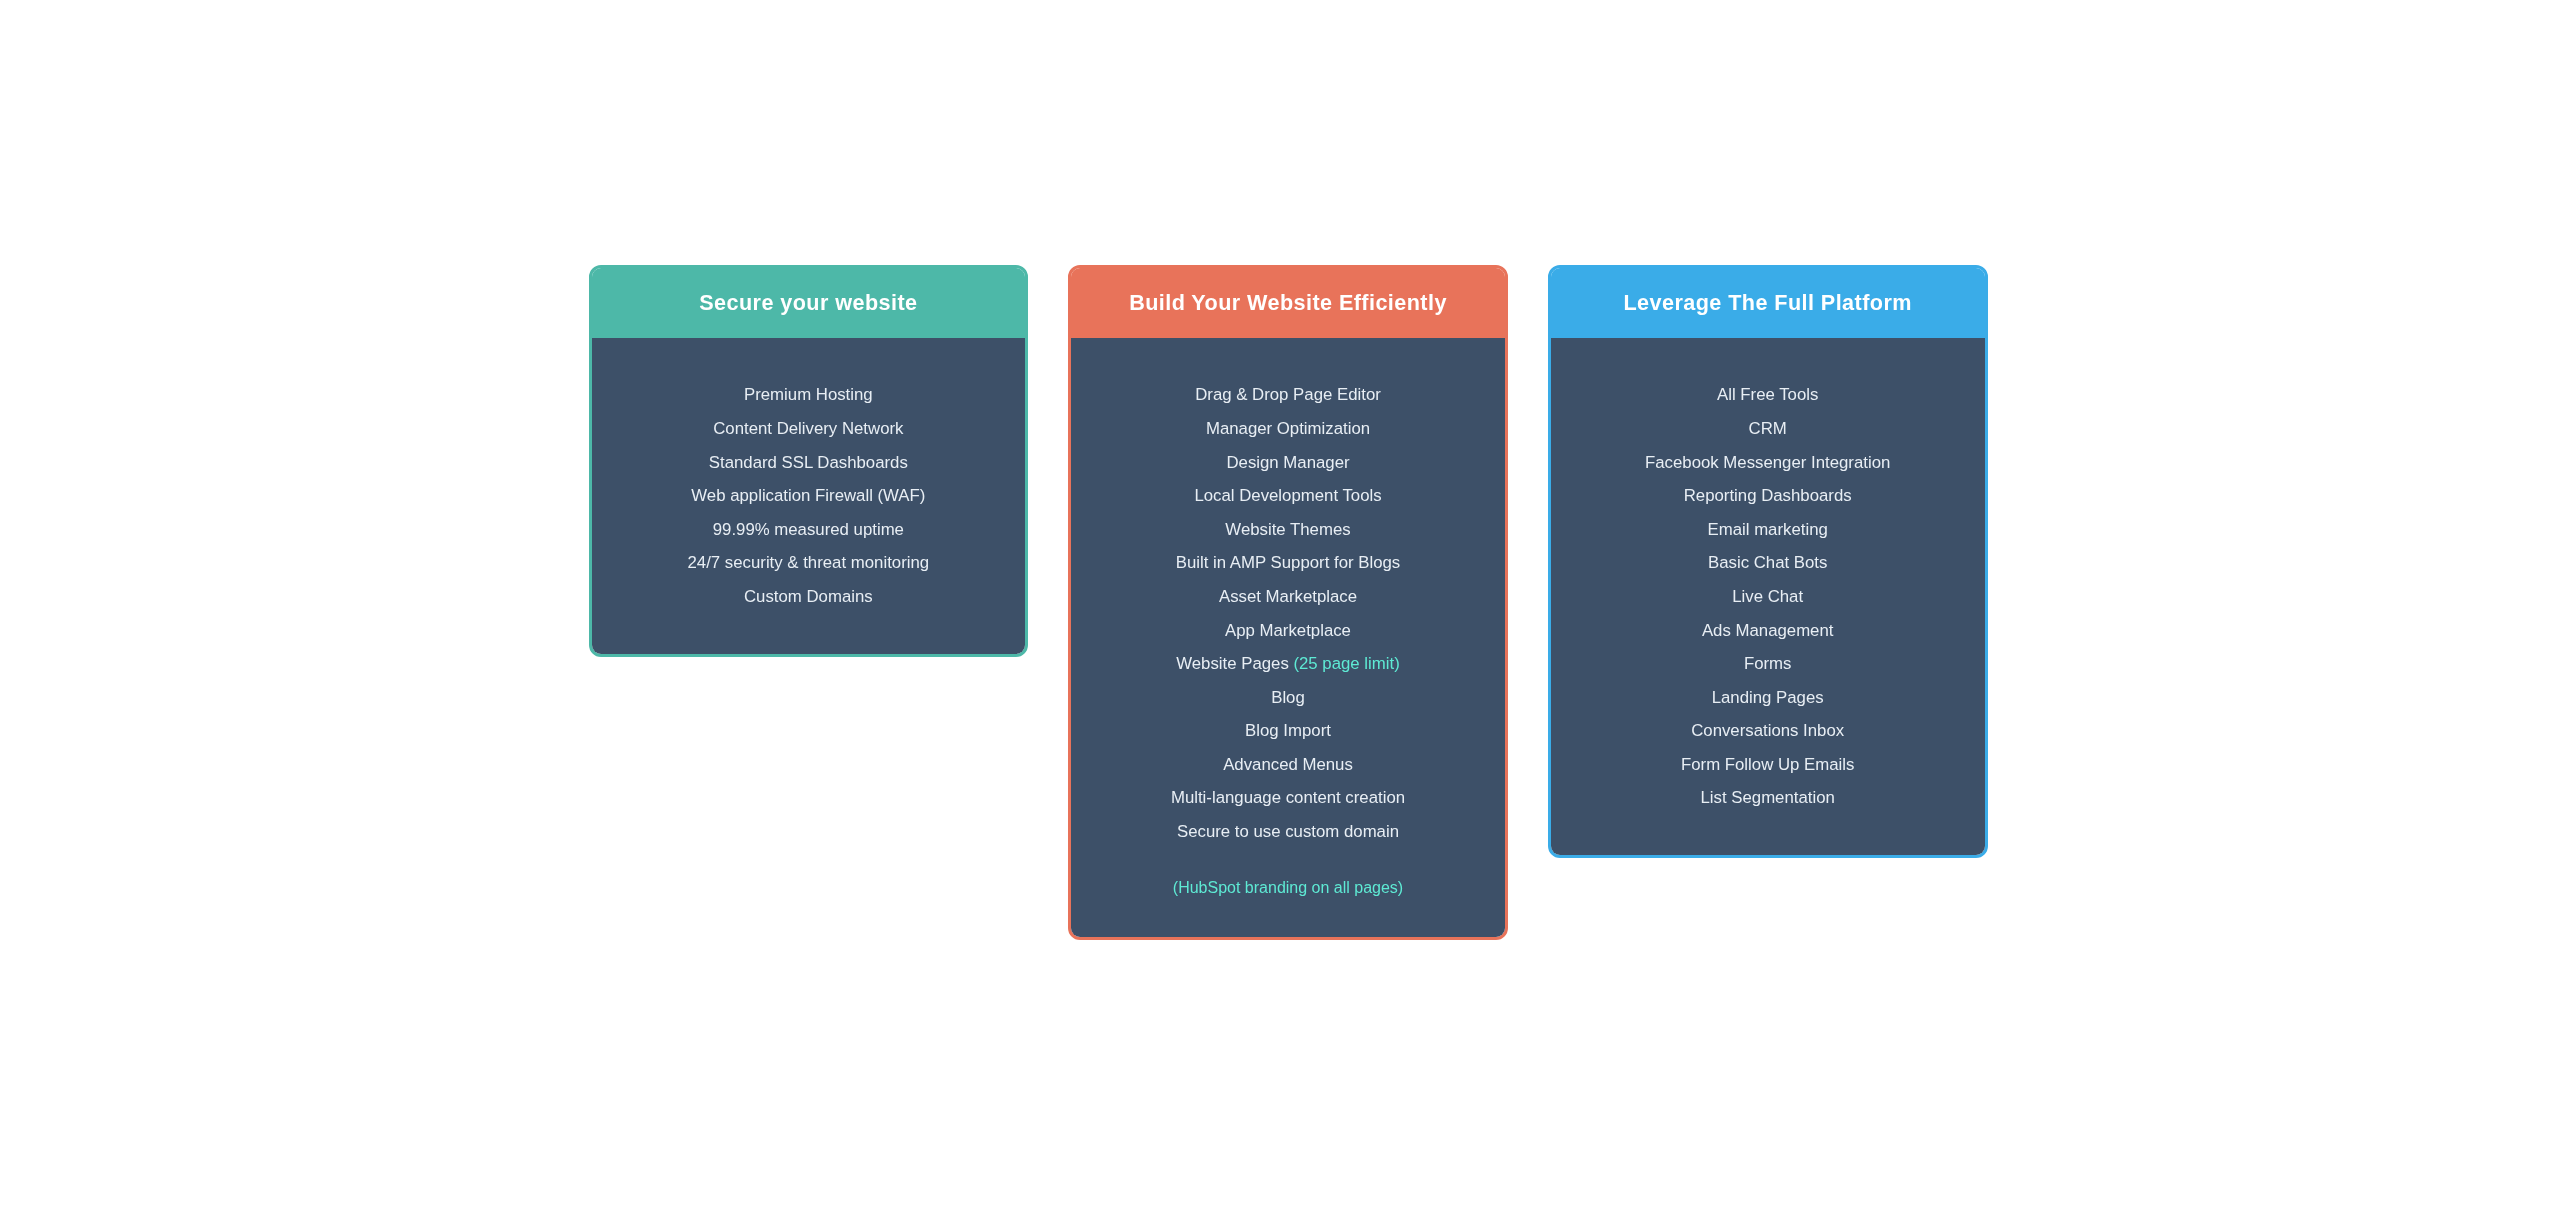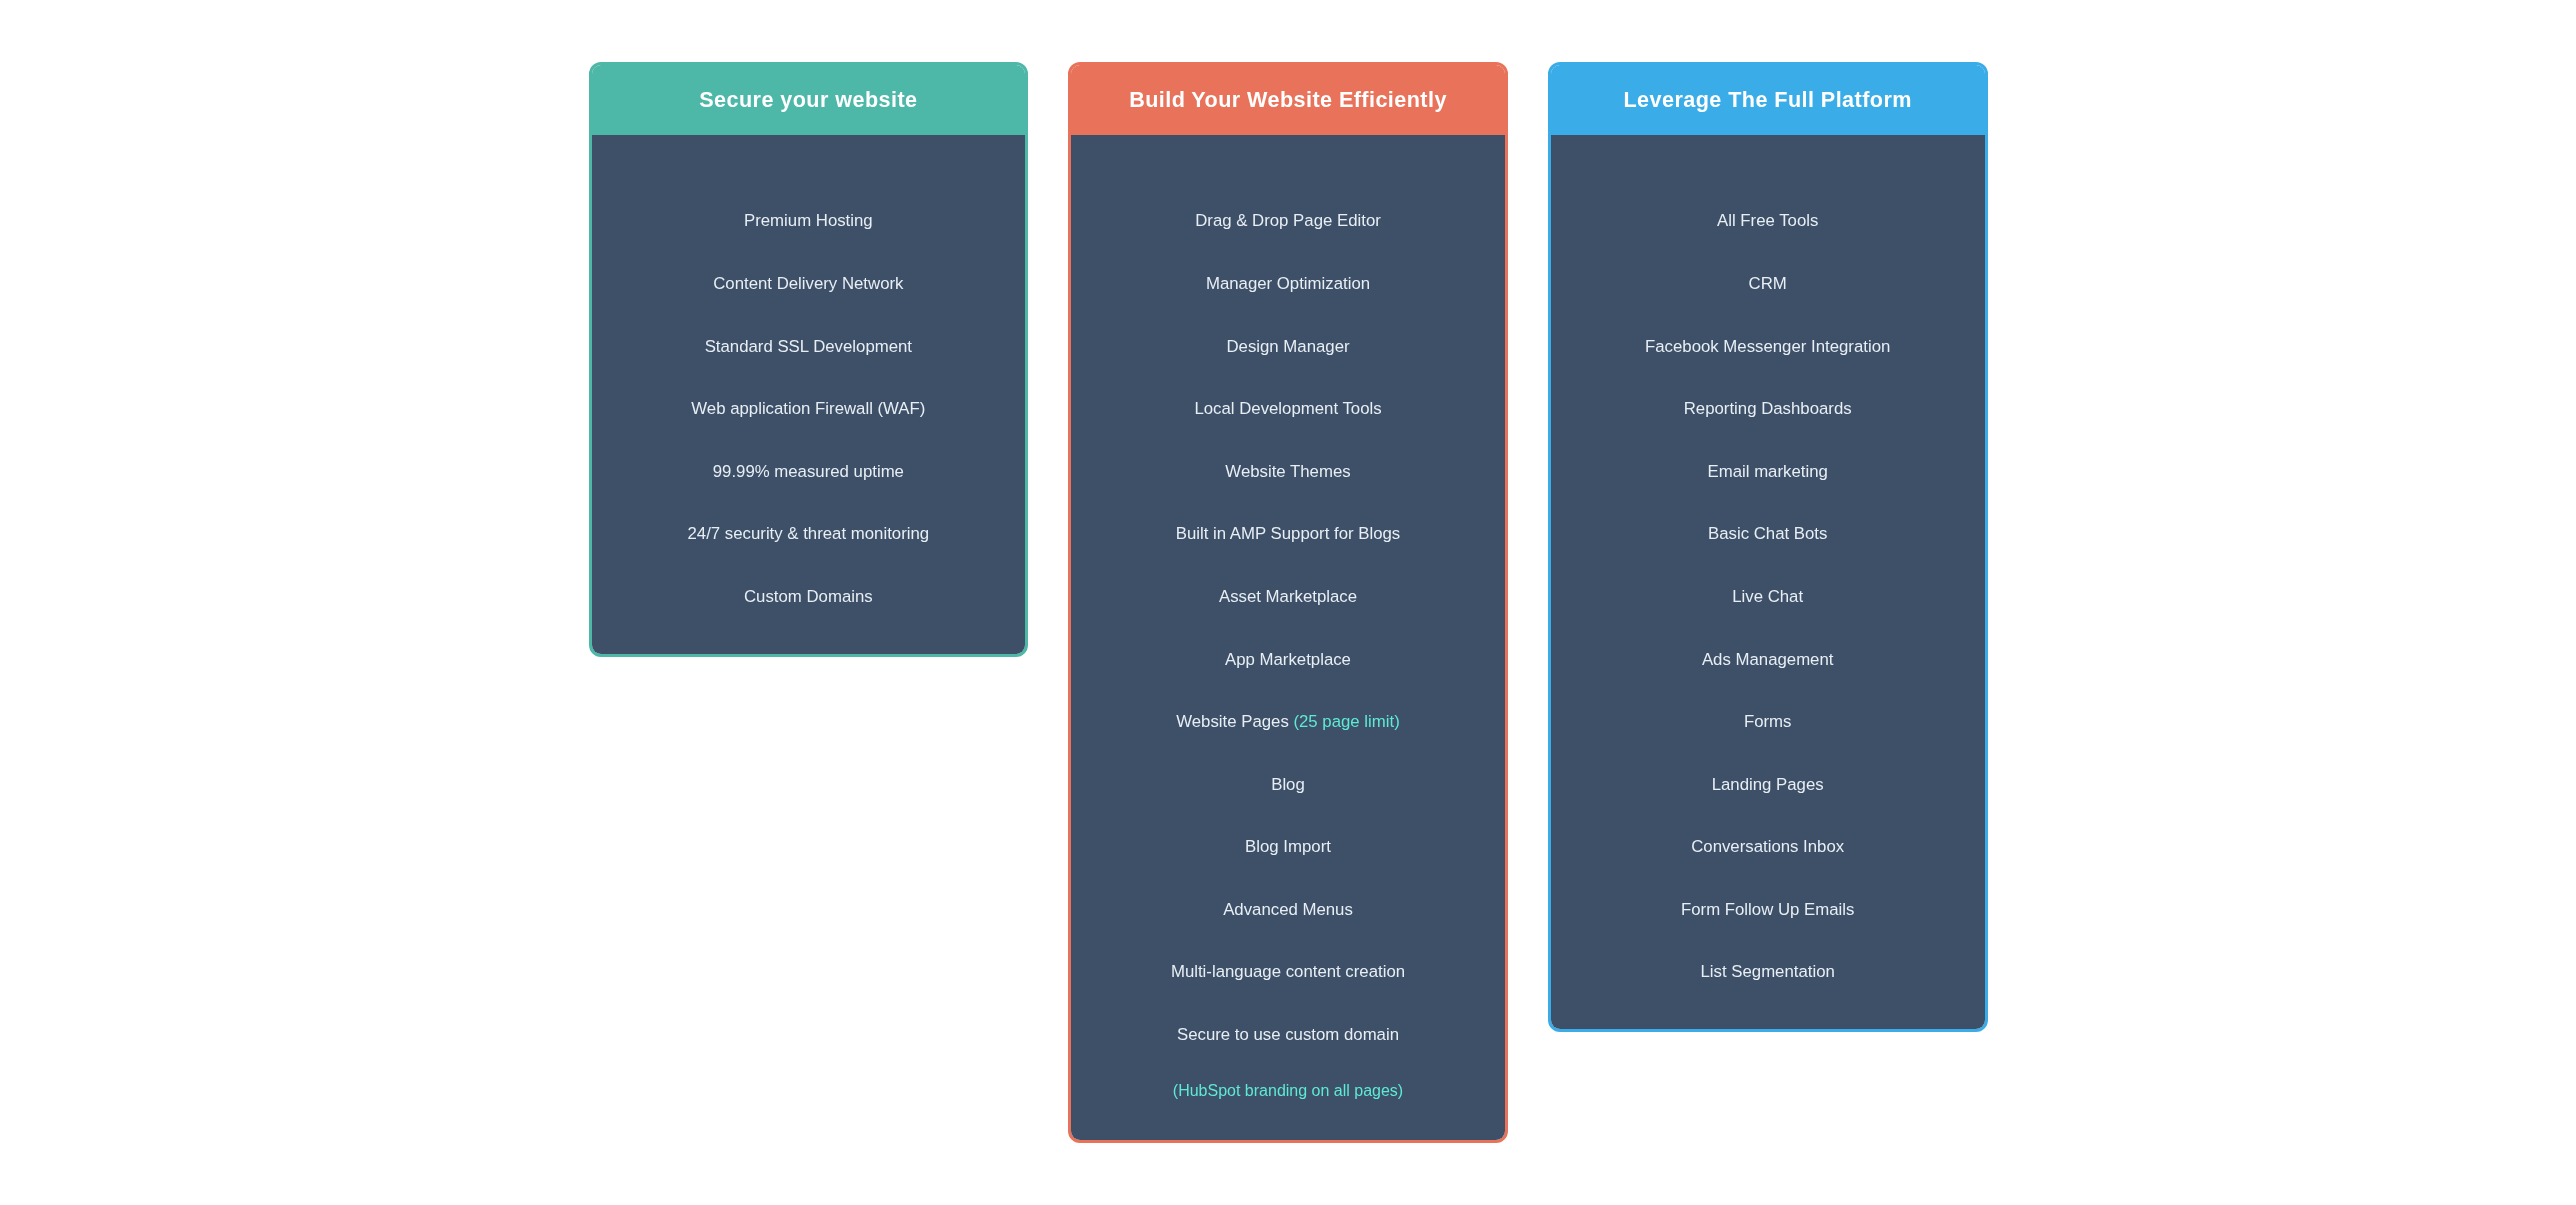--- a/index.html
+++ b/index.html
@@ -78,21 +78,20 @@
 
     .card__list {
       list-style: none;
       color: #e8eef4;
       font-size: 1.05rem;
       line-height: 2.0;
     }
 
     .card__list li {
       font-size: 1.05rem;
-      margin-top: 29px;
     }
 
     .highlight-orange {
       color: #5eead4;
     }
 
     .spacer-top {
       margin-top: 30px;
     }
   </style>
@@ -102,21 +101,21 @@
 <div class="cards-container">
 
   <div class="card card--teal">
     <div class="card__header card__header--teal">
       <h2 class="card__title">Secure your website</h2>
     </div>
     <div class="card__body">
       <ul class="card__list">
         <li>Premium Hosting</li>
         <li>Content Delivery Network</li>
-        <li>Standard SSL Development</li>
+        <li>Standard SSL Dashboards</li>
         <li>Web application Firewall (WAF)</li>
         <li>99.99% measured uptime</li>
         <li>24/7 security &amp; threat monitoring</li>
         <li>Custom Domains</li>
       </ul>
     </div>
   </div>
 
   <div class="card card--orange">
     <div class="card__header card__header--orange">

